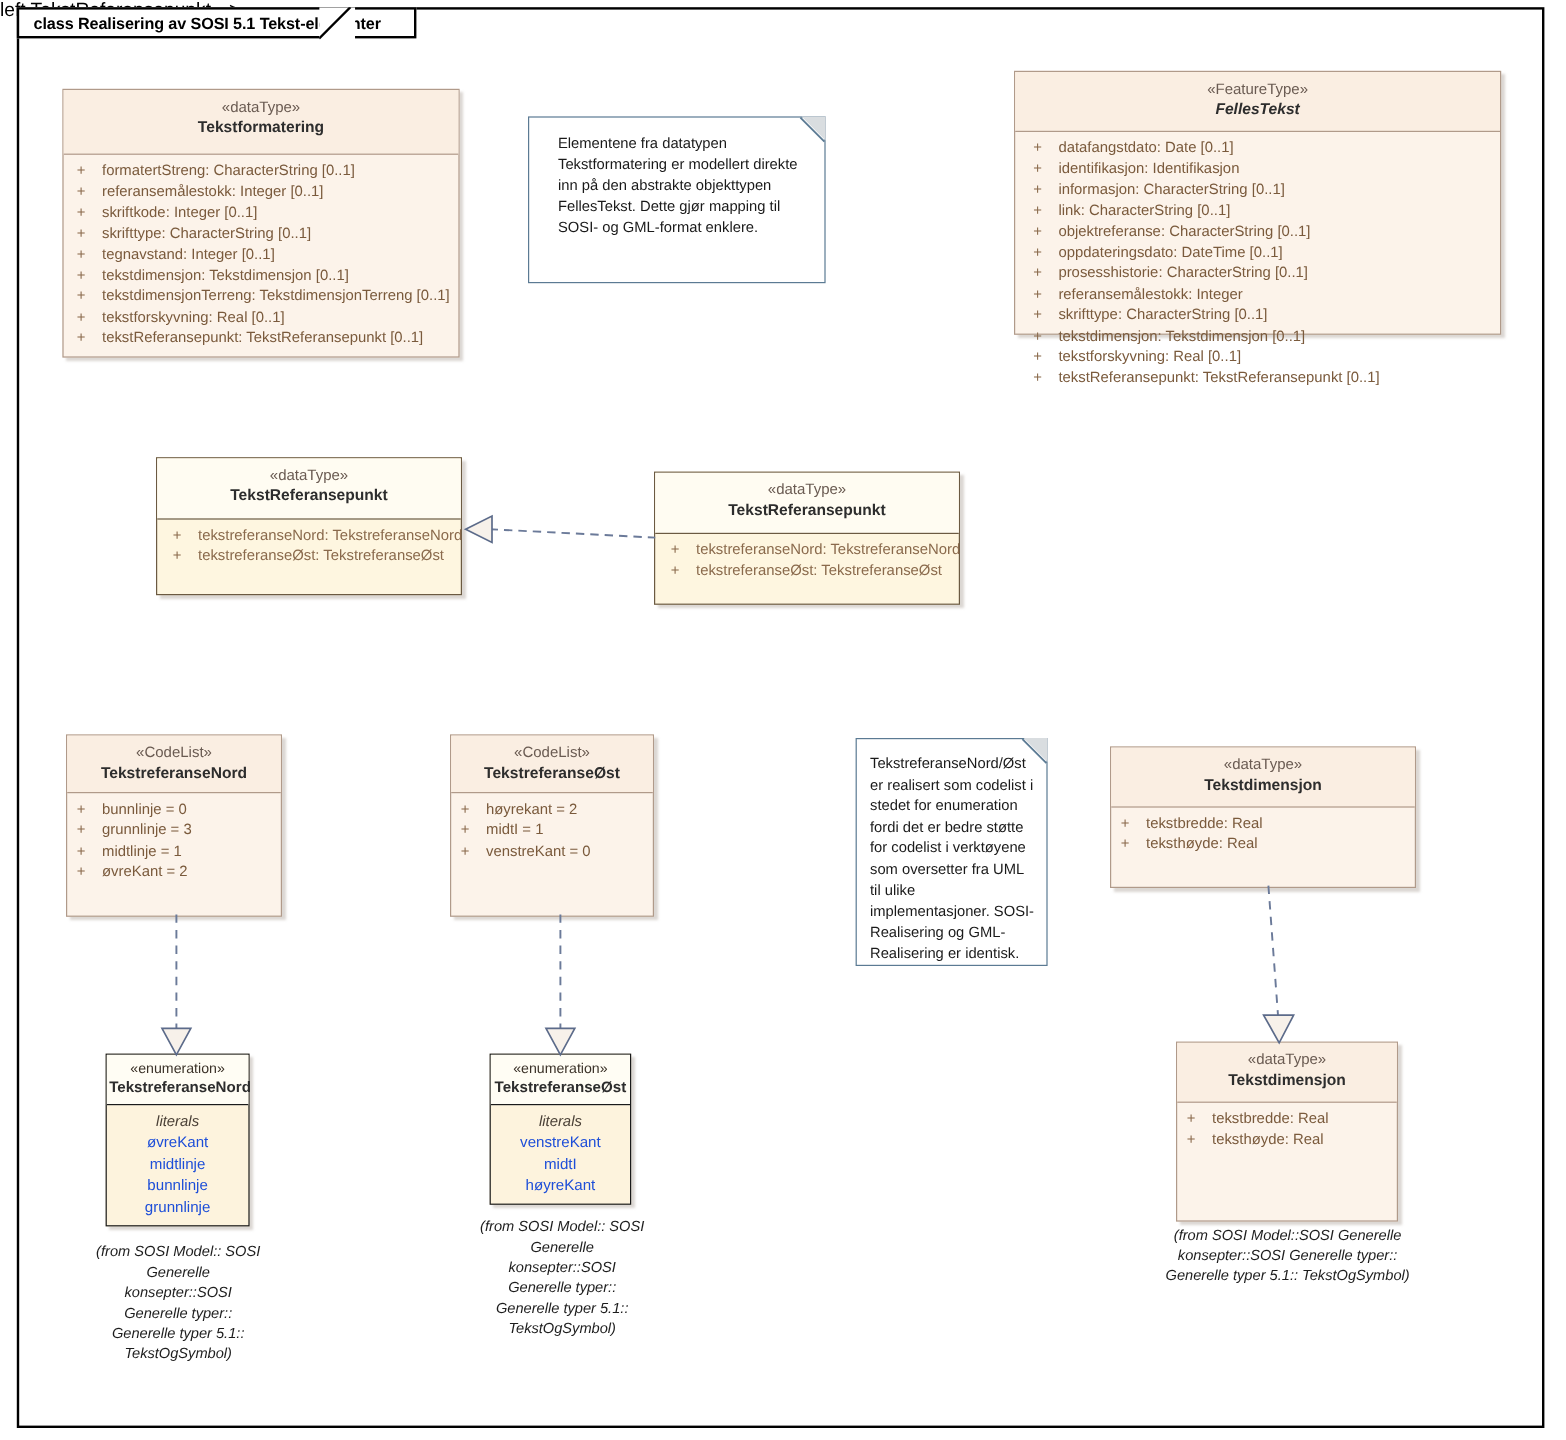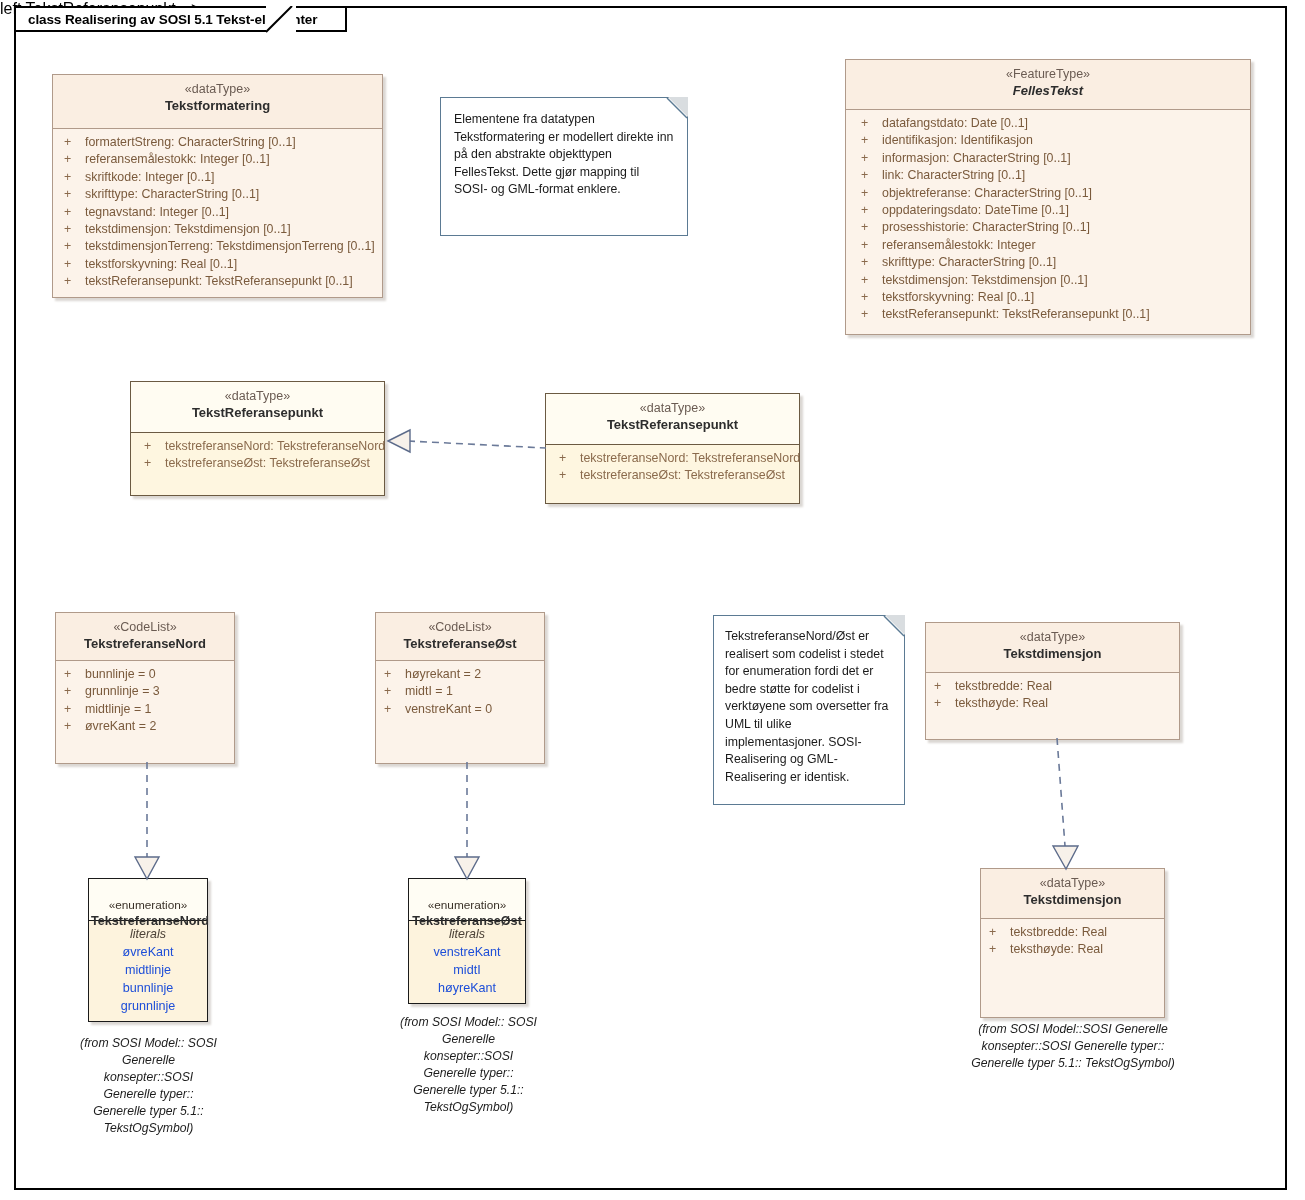--- a/index.html
+++ b/index.html
@@ -95,21 +95,21 @@
     box-sizing: border-box;
     text-align: center;
     padding: 7px 4px 7px 4px;
   }
   .stereotype {
     font-size: 12.5px;
     color: #6a5b52;
     line-height: 15px;
     display: block;
   }
-  .uml.dark .stereotype { color: #3b3228; margin-top: 15px; }
+  .uml.dark .stereotype { color: #3b3228; }
   .classname {
     font-size: 13px;
     font-weight: bold;
     color: #2d2d2d;
     line-height: 17px;
     display: block;
   }
   .classname.italic { font-style: italic; }
 
   .uml-body {
@@ -157,21 +157,21 @@
     line-height: 17px;
     text-align: center;
   }
 
   
   .note {
     position: absolute;
     box-sizing: border-box;
     border: 1.5px solid #5b7a93;
     background: #ffffff;
-    padding: 13px 12px 8px 13px;
+    padding: 13px 12px 8px 24px;
     font-size: 12.3px;
     color: #1a1a1a;
     line-height: 17.6px;
   }
   .note-fold {
     position: absolute;
     right: -1px;
     top: -1px;
     width: 0;
     height: 0;
@@ -259,21 +259,21 @@
   
   <div class="note" style="left:440px; top:97px; width:248px; height:139px;">
     <div class="note-fold"></div>
     <svg class="note-fold-line" viewBox="0 0 24 24">
       <polyline points="2,2 22,22" fill="none" stroke="#5b7a93" stroke-width="1.5"></polyline>
     </svg>
     <span>Elementene fra datatypen Tekstformatering er modellert direkte inn på den abstrakte objekttypen FellesTekst. Dette gjør mapping til SOSI- og GML-format enklere.</span>
   </div>
 
   
-  <div class="uml peach" style="left:845px; top:59px; width:406px; height:276px;">
+  <div class="uml peach" style="left:845px; top:59px; width:406px; height:220px;">
     <div class="uml-header" style="height:50px;">
       <span class="stereotype">«FeatureType»</span>
       <span class="classname italic">FellesTekst</span>
     </div>
     <div class="uml-body" style="padding-left:10px;">
       <div class="attr">
           <span class="vis">+</span>
           <span class="sig">datafangstdato: Date [0..1]</span>
         </div>
       <div class="attr">
@@ -407,21 +407,21 @@
           <span class="sig">midtI = 1</span>
         </div>
       <div class="attr">
           <span class="vis">+</span>
           <span class="sig">venstreKant = 0</span>
         </div>
     </div>
   </div>
 
   
-  <div class="note" style="left:713px; top:615px; width:192px; height:190px; padding:12px 10px 6px 11px;">
+  <div class="note" style="left:713px; top:615px; width:160px; height:190px; padding:12px 10px 6px 11px;">
     <div class="note-fold"></div>
     <svg class="note-fold-line" viewBox="0 0 24 24">
       <polyline points="2,2 22,22" fill="none" stroke="#5b7a93" stroke-width="1.5"></polyline>
     </svg>
     <span>TekstreferanseNord/Øst er realisert som codelist i stedet for enumeration fordi det er bedre støtte for codelist i verktøyene som oversetter fra UML til ulike implementasjoner. SOSI-Realisering og GML-Realisering er identisk.</span>
   </div>
 
   
   <div class="uml peach" style="left:925px; top:622px; width:255px; height:118px;">
     <div class="uml-header" style="height:50px;">

